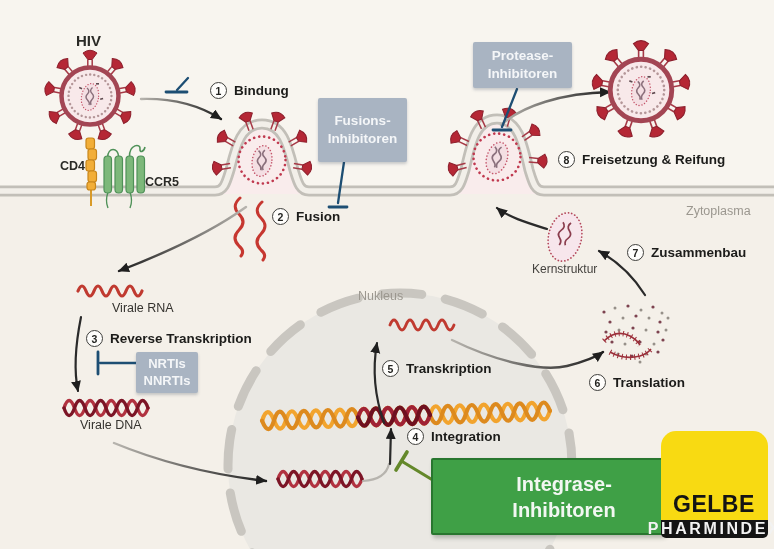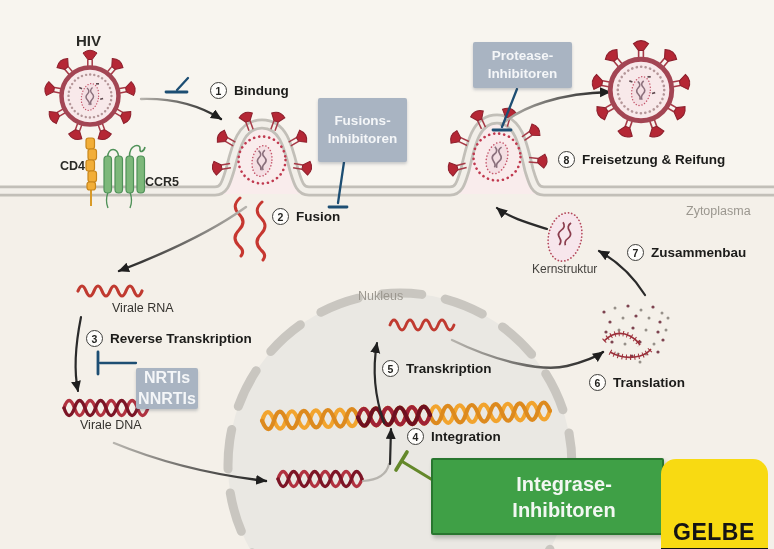--- a/index.html
+++ b/index.html
@@ -18,21 +18,21 @@
   .ibox{position:absolute;background:#a9b4c2;border-radius:2px;color:#f4f6f8;
         display:flex;flex-direction:column;align-items:center;justify-content:center;
         font-weight:bold;text-align:center;line-height:1.3;
         box-shadow:0 2px 3px rgba(60,70,90,.25);}
   .ibox.green{background:#3fa046;border:2.5px solid #28762f;color:#f2f7f2;
         box-shadow:2px 3px 4px rgba(40,60,40,.3);padding-left:33px;}
   .logo{position:absolute;left:661px;top:431px;width:107px;}
   .logo-yellow{background:#f8da12;border-radius:15px 15px 0 0;height:89px;
         display:flex;flex-direction:column;justify-content:flex-end;
         padding:0 0 4px 12px;box-sizing:border-box;color:#141414;
-        font-weight:900;font-size:23px;line-height:0.98;letter-spacing:0.5px;margin-top:28px;}
+        font-weight:900;font-size:23px;line-height:0.98;letter-spacing:0.5px;}
   .logo-bar{background:#141414;border-radius:0 0 5px 5px;height:18px;color:#f2f2f2;
         font-size:16px;letter-spacing:2.6px;display:flex;align-items:center;
         justify-content:center;font-weight:bold;}
 </style>
 </head>
 <body>
 
 <div class="canvas">
 
 <svg width="774" height="549" viewBox="0 0 774 549">
@@ -281,21 +281,21 @@
 </div>
 <div class="step" style="left:558px;top:151px;">
   <span class="snum">8</span>
   <span class="slabel">Freisetzung &amp; Reifung</span>
 </div>
 
 <div class="ibox" style="left:318px;top:98px;width:89px;height:64px;font-size:13.5px;">
   <span>Fusions-</span>
   <span>Inhibitoren</span>
 </div>
-<div class="ibox" style="left:136px;top:352px;width:62px;height:41px;font-size:16px;margin-top:16px;">
+<div class="ibox" style="left:136px;top:352px;width:62px;height:41px;font-size:13px;">
   <span>NRTIs</span>
   <span>NNRTIs</span>
 </div>
 <div class="ibox" style="left:473px;top:42px;width:99px;height:46px;font-size:13.5px;">
   <span>Protease-</span>
   <span>Inhibitoren</span>
 </div>
 <div class="ibox green" style="left:431px;top:458px;width:196px;height:73px;font-size:20px;">
   <span>Integrase-</span>
   <span>Inhibitoren</span>

